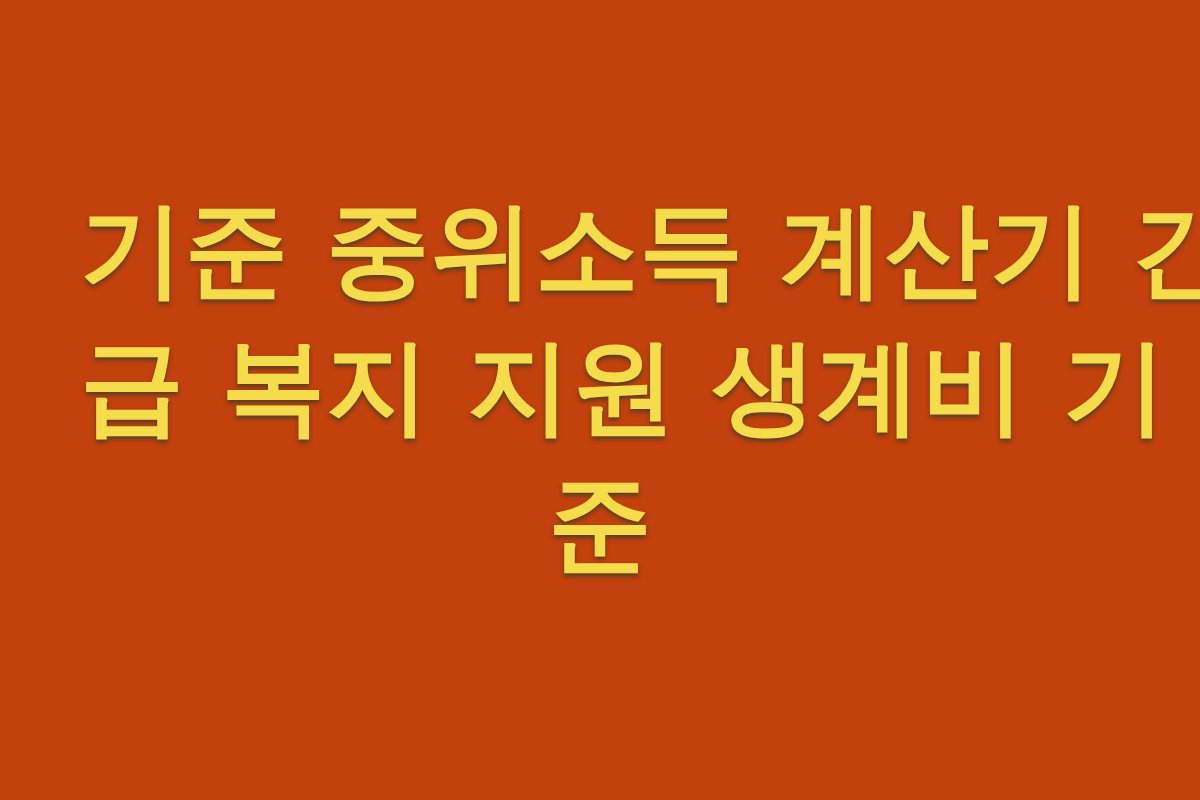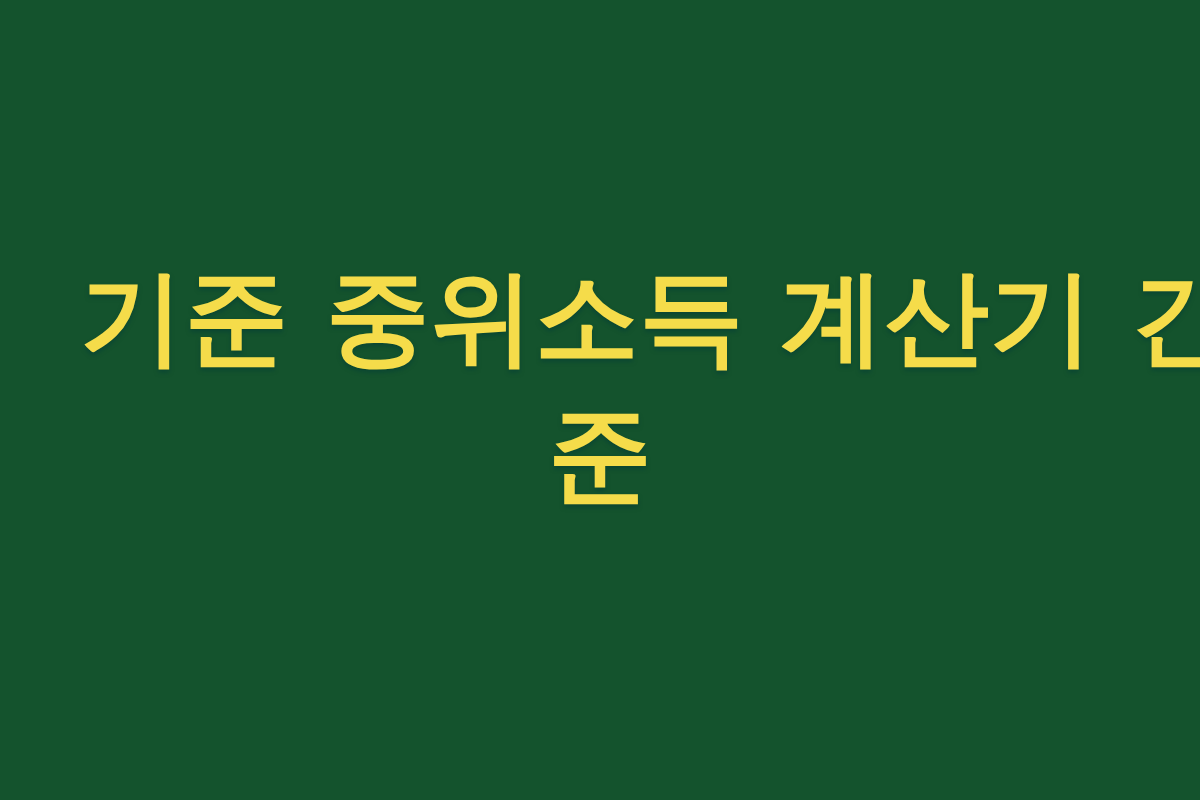--- a/index.html
+++ b/index.html
@@ -50,23 +50,24 @@
   }
 
   
   .headline-line.line-short {
     letter-spacing: 0;
   }
 </style>
 </head>
 <body>
 
-<div id="thumbnail-card" style="background: #14532d;">
+<div id="thumbnail-card" style="background: #c2410c;">
 
   <div id="headline-block">
 
     <span class="headline-line" style="color: rgb(245, 220, 74);">기준 중위소득 계산기 긴</span>
 
+    <span class="headline-line" style="color: rgb(245, 220, 74);">급 복지 지원 생계비 기</span>
 
     <span class="headline-line line-short" style="color: rgb(245, 220, 74);">준</span>
 
   </div>
 </div>
 
 </body></html>

